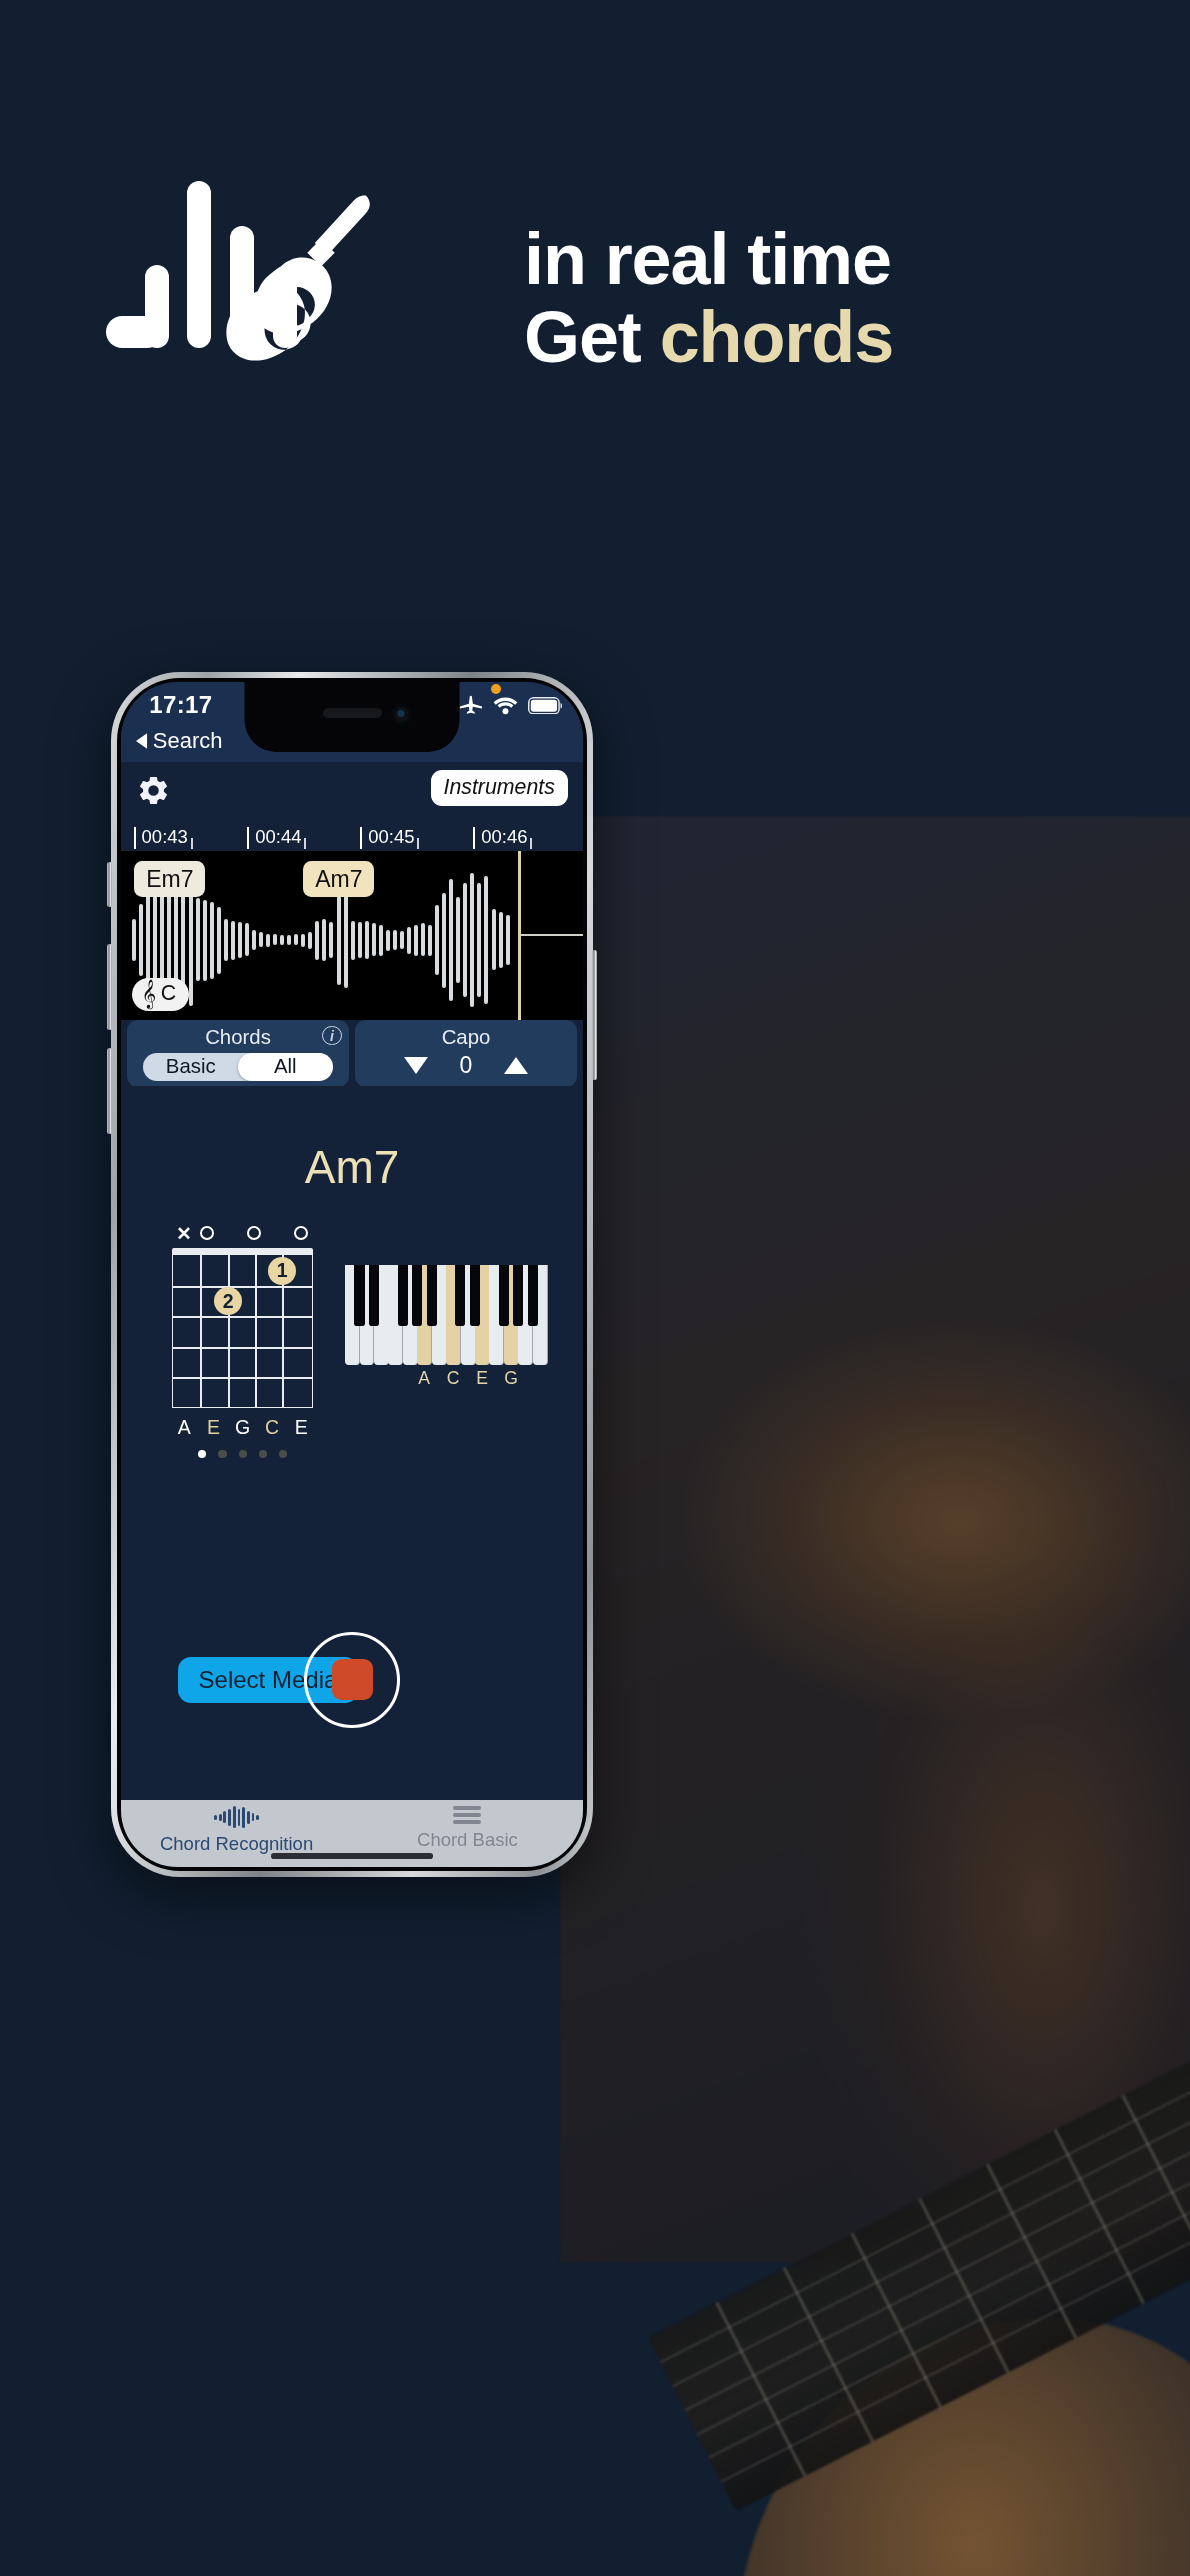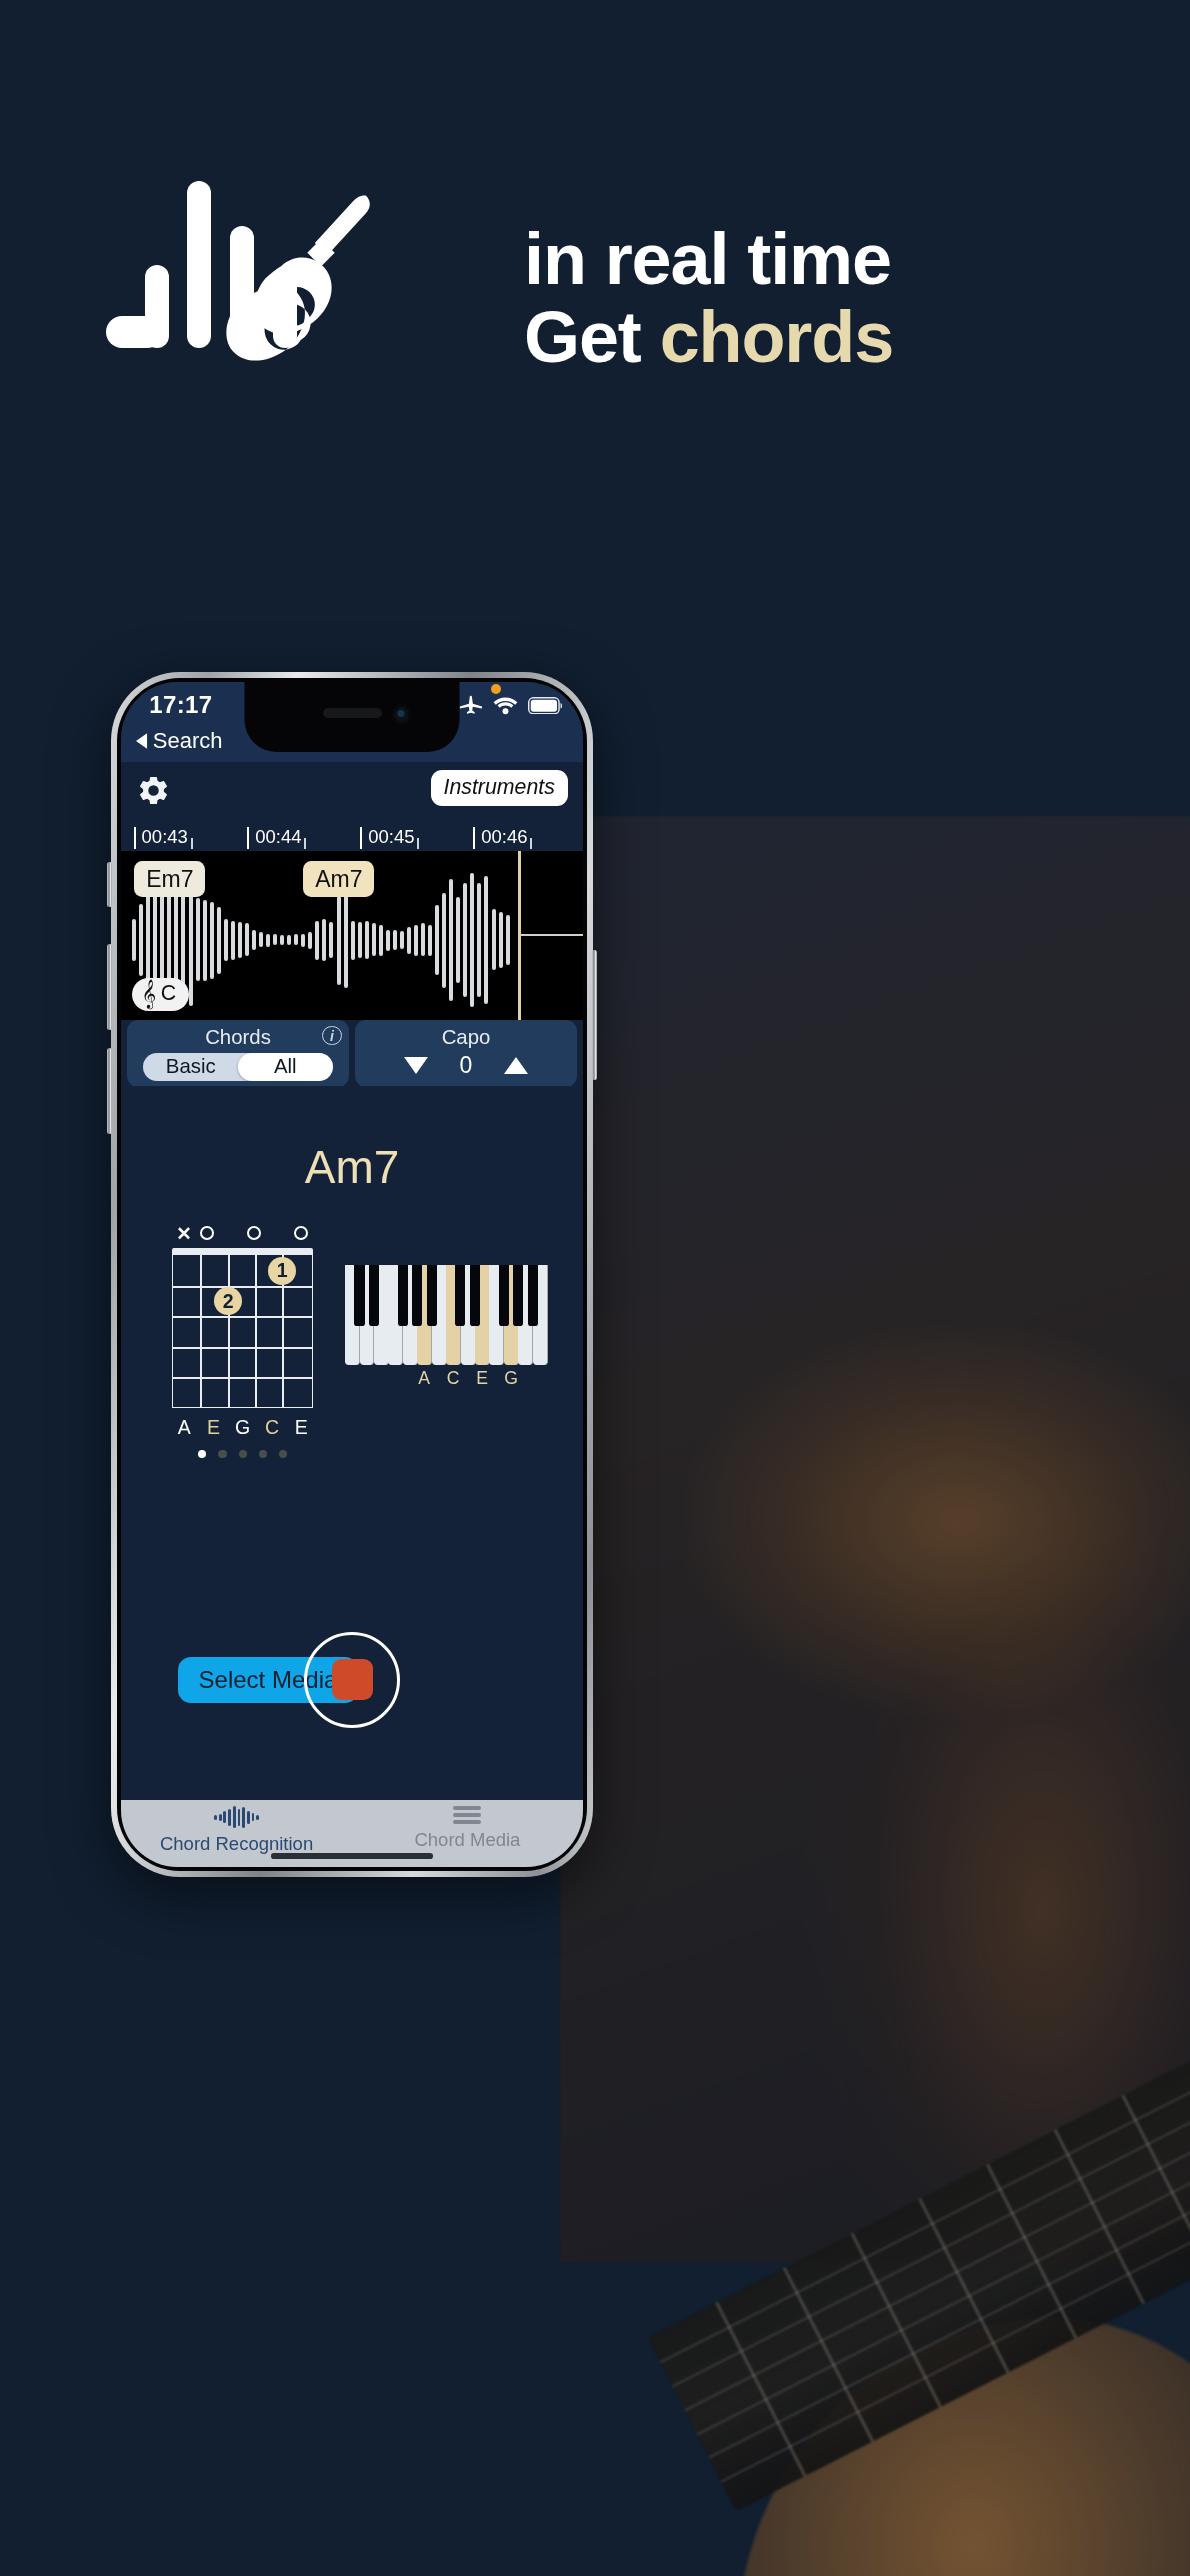--- a/index.html
+++ b/index.html
@@ -496,21 +496,21 @@
               <i style="height: 5.6px;"></i>
             </div>
           <div class="tab-label">Chord Recognition</div>
         </div>
         <div class="tab inactive">
           <div class="hamb">
               <span></span>
               <span></span>
               <span></span>
             </div>
-          <div class="tab-label">Chord Media</div>
+          <div class="tab-label">Chord Basic</div>
         </div>
         <div class="home-ind"></div>
       </div>
 
     </div>
   </div>
 </div>
 
 
 </body></html>

